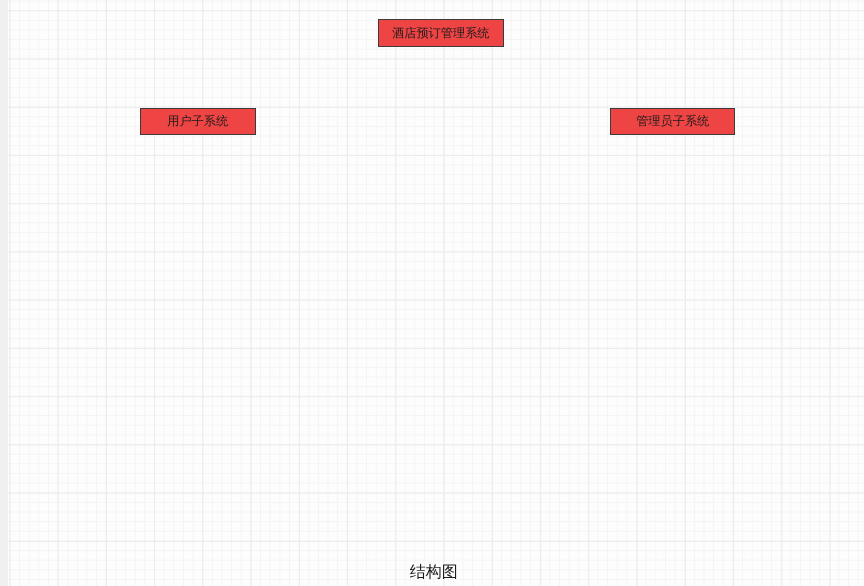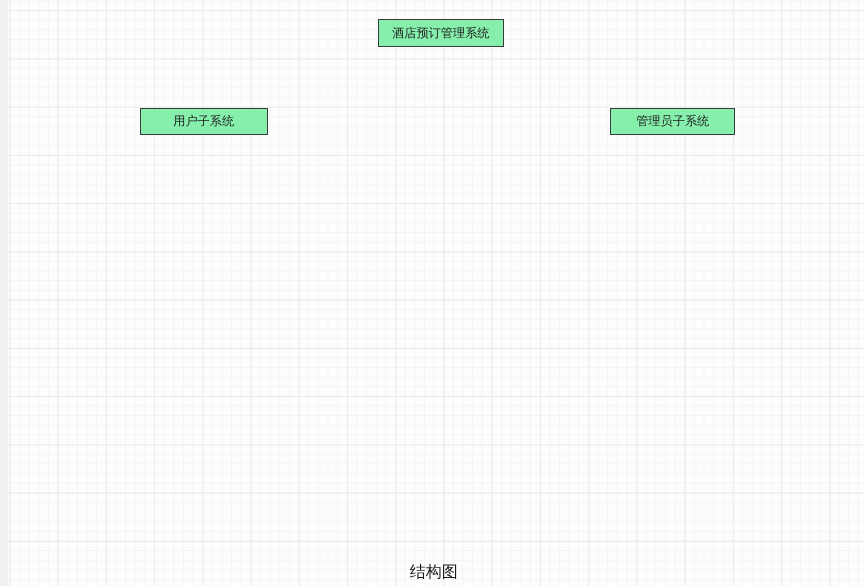--- a/index.html
+++ b/index.html
@@ -11,37 +11,37 @@
     background-color:#fdfdfd;
     background-image:
       linear-gradient(to right, #ebebeb 1px, transparent 1px),
       linear-gradient(to bottom, #ebebeb 1px, transparent 1px),
       linear-gradient(to right, #f4f4f4 1px, transparent 1px),
       linear-gradient(to bottom, #f4f4f4 1px, transparent 1px);
     background-size: 48.25px 48.25px, 48.25px 48.25px, 9.65px 9.65px, 9.65px 9.65px;
     background-position: 9.4px 10.2px, 9.4px 10.2px, 9.4px 10.2px, 9.4px 10.2px;
   }
   #leftstrip{position:absolute;left:0;top:0;width:8px;height:586px;background:#f0f0f0;}
-  .box{position:absolute;border:1.6px solid #3b3b3b;background:#86efac;box-sizing:border-box;}
+  .box{position:absolute;border:1.6px solid #3b3b3b;background:#ef4444;box-sizing:border-box;}
   .hbox{display:flex;align-items:center;justify-content:center;}
   .hbox span{font-size:12.2px;color:#1c1c1c;letter-spacing:0px;line-height:1;}
   .caption{position:absolute;font-size:16px;color:#1c1c1c;}
 </style>
 </head>
 <body>
 
 <div id="canvas">
   <div id="grid"></div>
   <div id="leftstrip"></div>
 
   <div class="box hbox" style="left:377.5px;top:18.5px;width:126.5px;height:28.5px;">
     <span>酒店预订管理系统</span>
   </div>
 
-  <div class="box hbox" style="left:139.7px;top:107.8px;width:128px;height:27.6px;">
+  <div class="box hbox" style="left:139.7px;top:107.8px;width:116px;height:27.6px;">
     <span>用户子系统</span>
   </div>
   <div class="box hbox" style="left:609.9px;top:107.8px;width:125.6px;height:27.6px;text-align:center;">
     <span>管理员子系统</span>
   </div>
 
   <div id="leaves"></div>
   <div id="links"></div>
 
   <div class="caption" style="left:409.7px;top:561.5px;">结构图</div>

